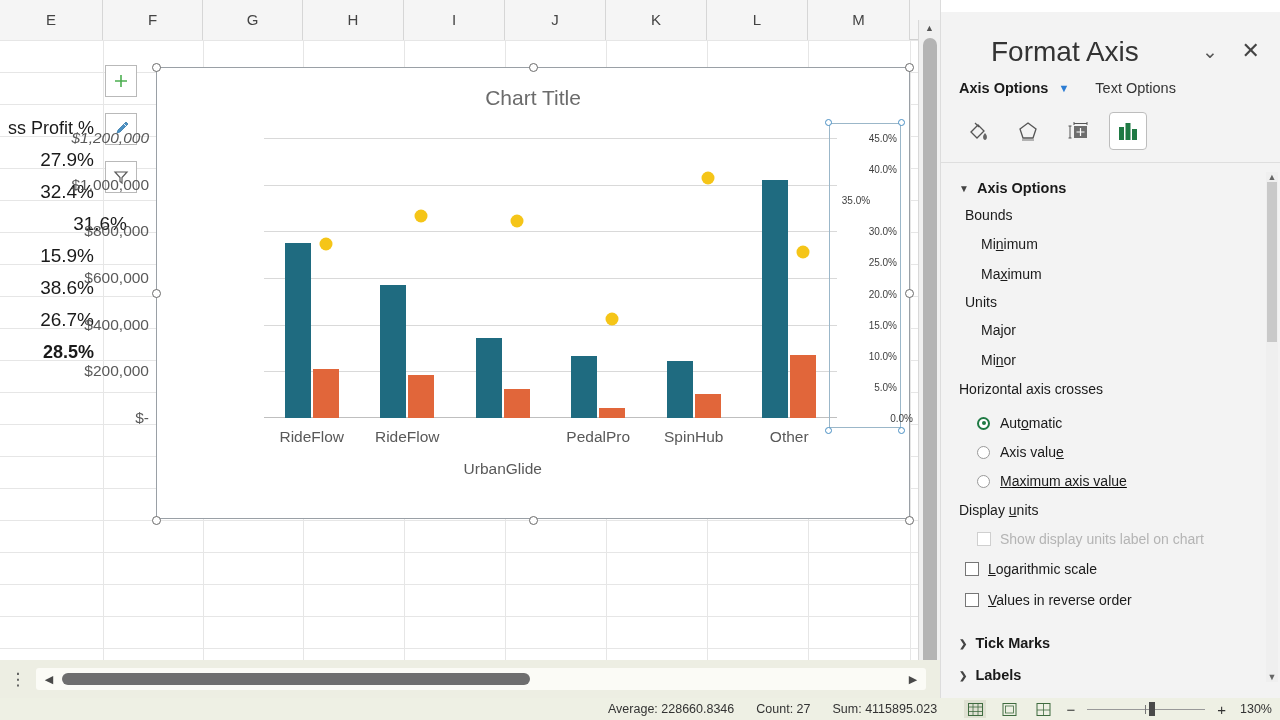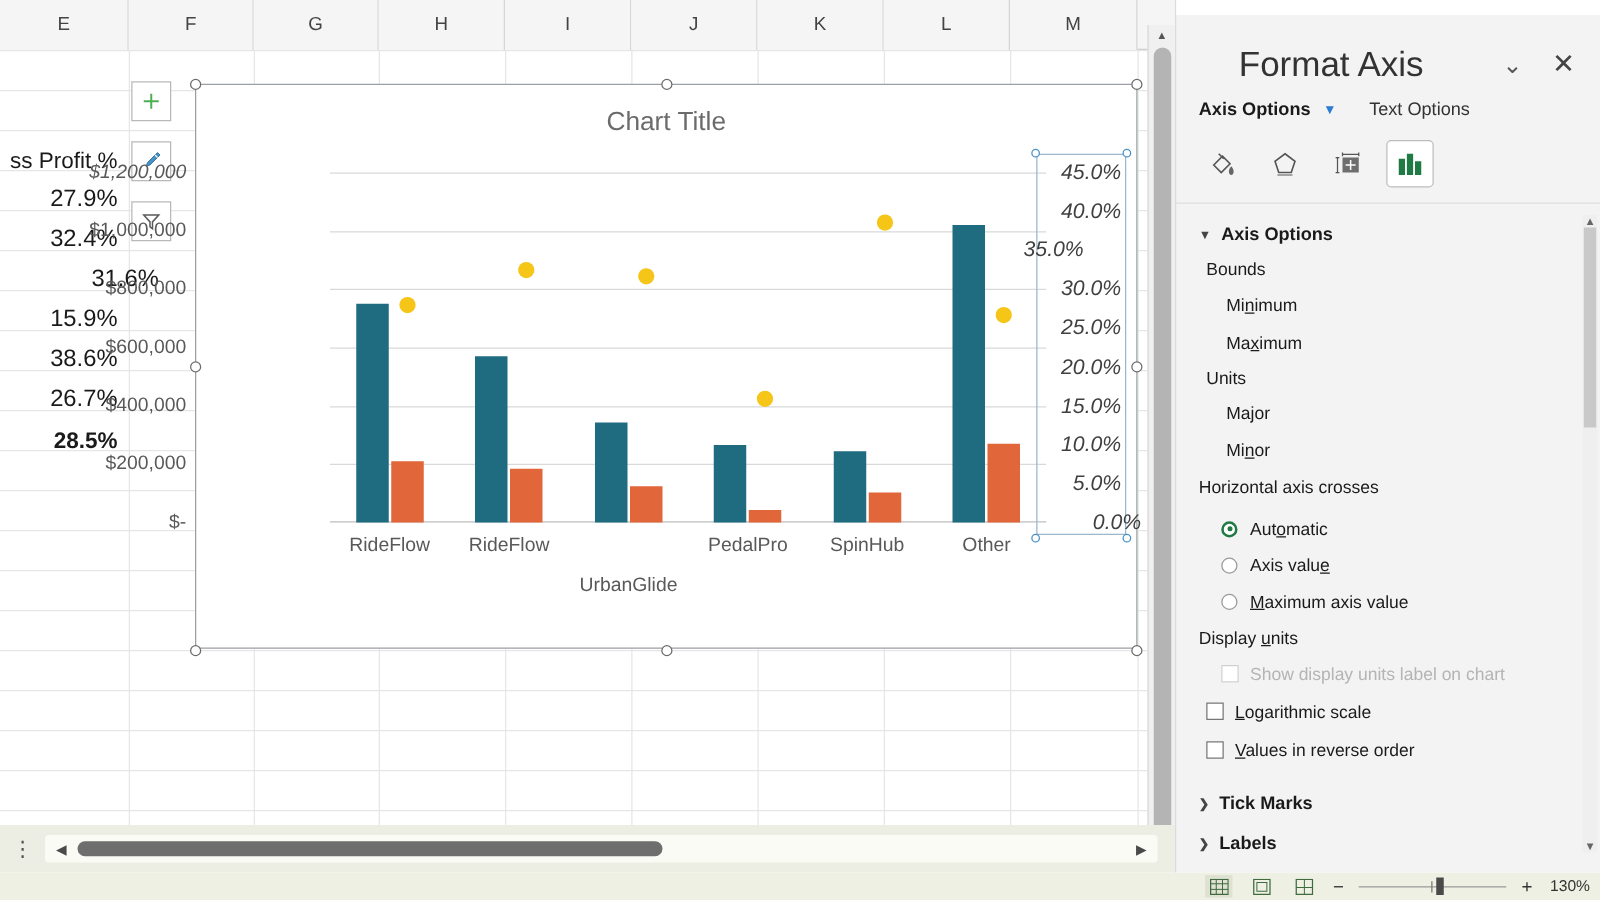--- a/index.html
+++ b/index.html
@@ -62,24 +62,23 @@
   .plot {
     position: absolute; left: 107px; top: 70px; width: 573px; height: 280px;
   }
   .gridline { position: absolute; left: 0; width: 100%; height: 1px; background: #d9d9d9; }
   .axis-base { position: absolute; left: 0; bottom: 0; width: 100%; height: 1px; background: #bfbfbf; }
   .ytick {
     position: absolute; right: 688px; font-size: 15.5px; color: #595959;
     text-align: right; white-space: nowrap; transform: translateY(-50%);
   }
   .y2tick {
-    position: absolute; font-size: 17px; color: #404040;
+    position: absolute; font-size: 10px; color: #404040;
     text-align: right; white-space: nowrap; transform: translateY(-50%);
     width: 62px;
-    font-style: italic;
   }
   .y2-sel {
     position: absolute; border: 1px solid #9bb7c9; background: transparent;
   }
   .bar { position: absolute; bottom: 0; }
   .bar.rev { background: #1f6b80; }
   .bar.gp  { background: #e1663a; }
   .dot {
     position: absolute; width: 13px; height: 13px; border-radius: 50%;
     background: #f5c518; transform: translate(-50%, 50%);
@@ -338,21 +337,21 @@
       <div class="handle" style="left:68px; top:303px;  width:7px;height:7px;border-color:#4a90c4;"></div>
     </div>
     <div id="y2ticks">
         <div class="y2tick" style="left: 694px; top: 350px; text-align: right;">0.0%</div>
         <div class="y2tick" style="left: 678px; top: 318.889px; text-align: right;">5.0%</div>
         <div class="y2tick" style="left: 678px; top: 287.778px; text-align: right;">10.0%</div>
         <div class="y2tick" style="left: 678px; top: 256.667px; text-align: right;">15.0%</div>
         <div class="y2tick" style="left: 678px; top: 225.556px; text-align: right;">20.0%</div>
         <div class="y2tick" style="left: 678px; top: 194.444px; text-align: right;">25.0%</div>
         <div class="y2tick" style="left: 678px; top: 163.333px; text-align: right;">30.0%</div>
-        <div class="y2tick" style="left: 648px; top: 132.222px; text-align: right;">35.0%</div>
+        <div class="y2tick" style="left: 668px; top: 132.222px; text-align: center;">35.0%</div>
         <div class="y2tick" style="left: 678px; top: 101.111px; text-align: right;">40.0%</div>
         <div class="y2tick" style="left: 678px; top: 70px; text-align: right;">45.0%</div>
       </div>
 
   </div>
 
   <div class="vscroll">
     <div style="position:absolute;left:6px;top:3px;font-size:9px;color:#555;">▲</div>
     <div class="vthumb"></div>
   </div>
@@ -360,20 +359,25 @@
   <div class="hscroll-bar">
     <div class="dots-handle">⋮</div>
     <div class="hscroll-track">
       <div class="hs-arrow">◀</div>
       <div class="hthumb"></div>
       <div class="hs-arrow" style="position:absolute;right:0;">▶</div>
     </div>
   </div>
 
   <div class="statusbar">
+    <div class="status-stats">
+      <span>Average: 228660.8346</span>
+      <span>Count: 27</span>
+      <span>Sum: 4115895.023</span>
+    </div>
     <div class="status-right">
       <div class="view-btn active">
         <svg width="15" height="13" viewBox="0 0 15 13">
           <rect x="0.5" y="0.5" width="14" height="12" fill="none" stroke="#3f6b3f" stroke-width="1"></rect>
           <path d="M5 0.5 V12.5 M10 0.5 V12.5 M0.5 4 H14.5 M0.5 8.5 H14.5" stroke="#3f6b3f" stroke-width="0.8"></path>
         </svg>
       </div>
       <div class="view-btn">
         <svg width="15" height="13" viewBox="0 0 15 13">
           <rect x="1" y="0.5" width="13" height="12" fill="none" stroke="#3f6b3f" stroke-width="1"></rect>
@@ -465,21 +469,21 @@
 
     <div class="radio-row" style="top:415px;">
       <span class="radio on"></span>
       <span class="radio-lbl">Aut<span class="u">o</span>matic</span>
     </div>
     <div class="radio-row" style="top:444px;">
       <span class="radio"></span>
       <span class="radio-lbl">Axis valu<span class="u">e</span></span>
     </div>
 
-    <div class="radio-row" style="top:473px;">
+    <div class="radio-row" style="top:473px;text-decoration:underline;">
       <span class="radio"></span>
       <span class="radio-lbl"><span class="u">M</span>aximum axis value</span>
     </div>
 
     <div class="sublabel" style="left:18px; top:502px;">Display <span class="u">u</span>nits</div>
 
     <div class="chk-row" style="top:531px;">
       <span class="chk disabled"></span>
       <span class="chk-lbl dim">Show display units label on chart</span>
     </div>

